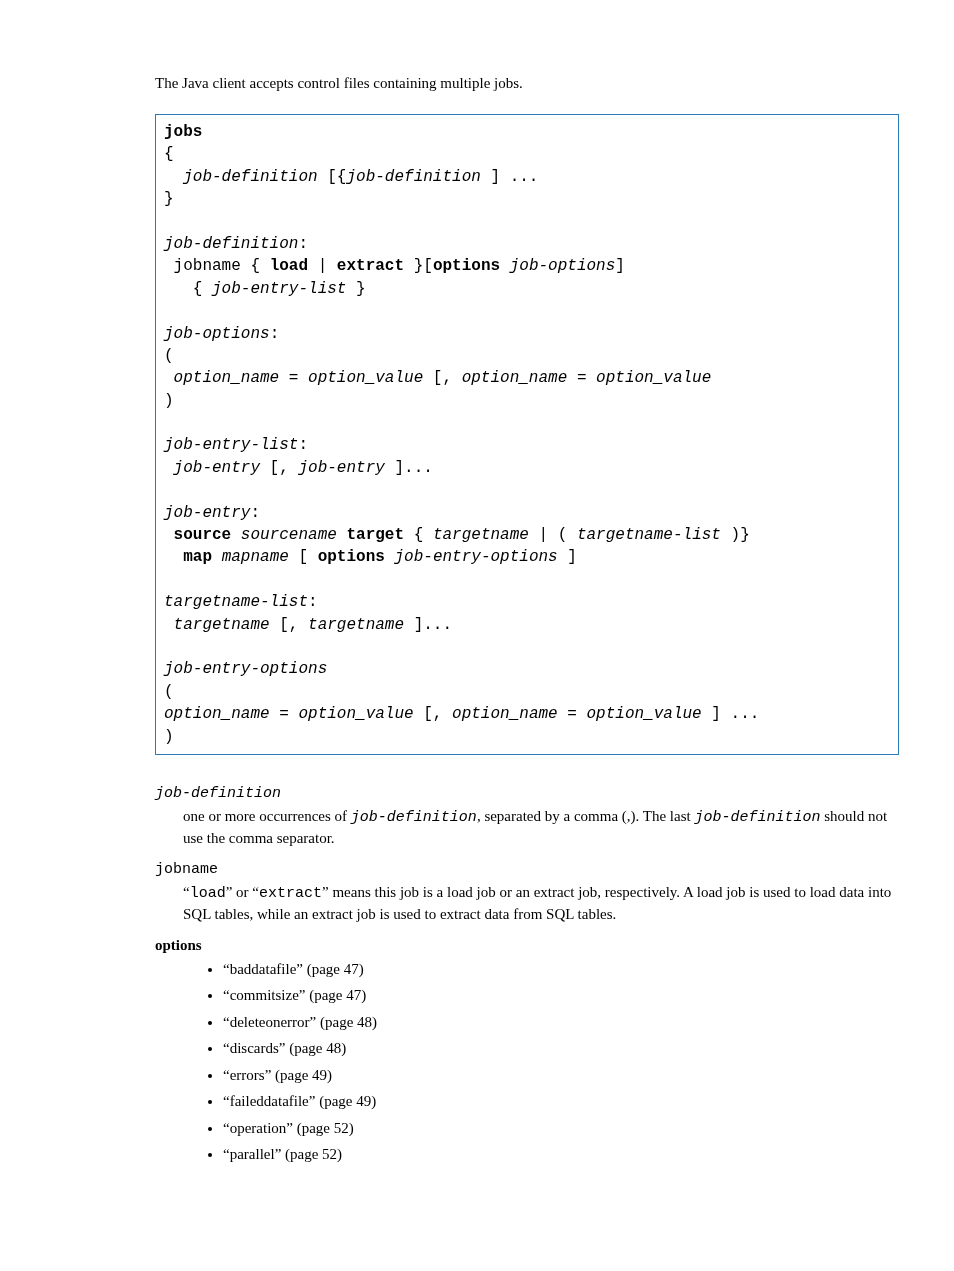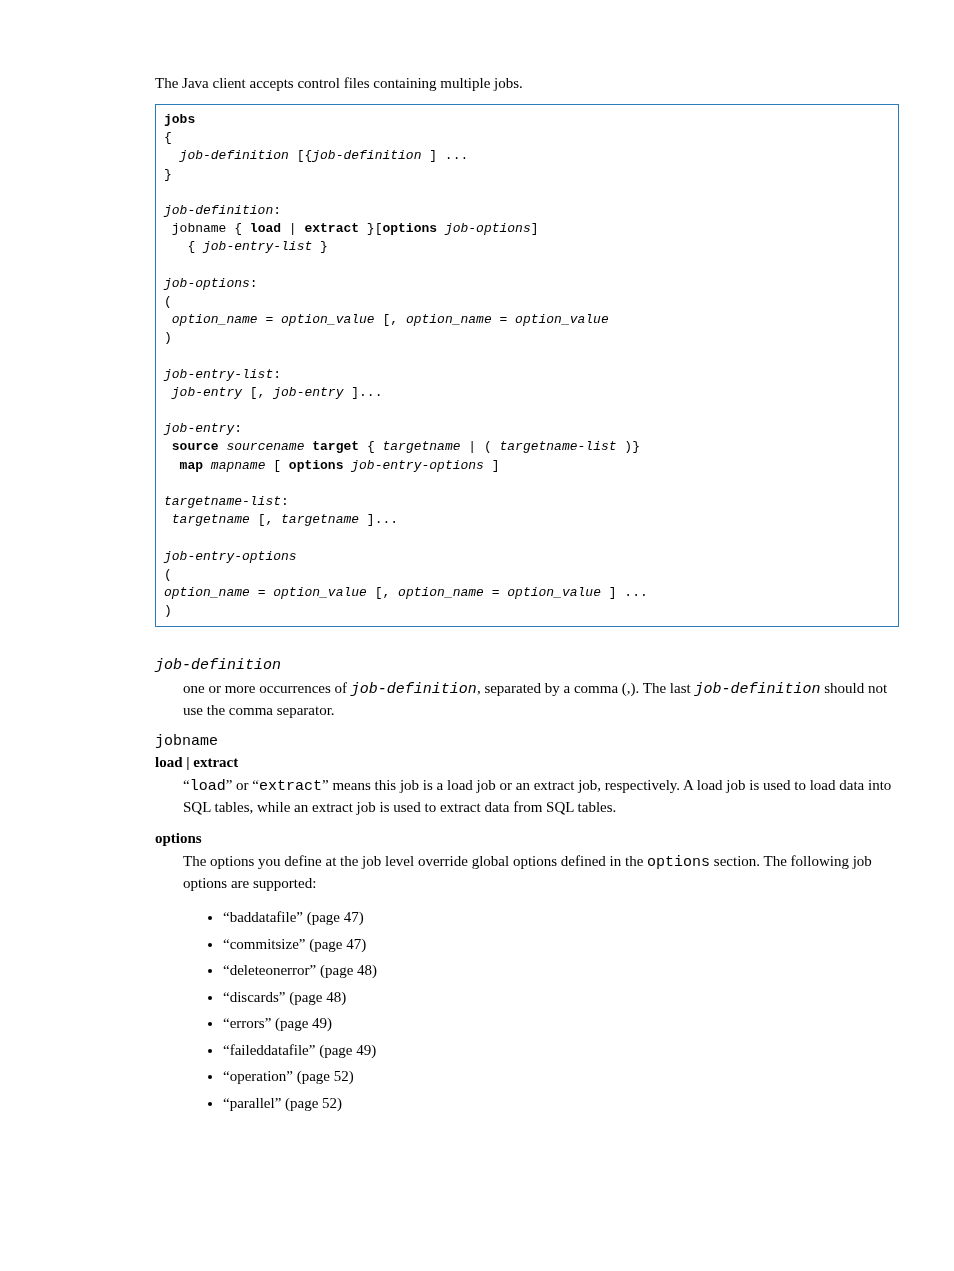--- a/index.html
+++ b/index.html
@@ -11,27 +11,27 @@
     background: #fff;
   }
   .page {
     width: 954px;
     min-height: 1271px;
     padding: 60px 55px 45px 155px;
     box-sizing: border-box;
     position: relative;
   }
   .intro {
-    margin-bottom: 12px;
+    margin-bottom: 22px;
   }
   .codebox {
     border: 1.5px solid #2b7bb9;
     padding: 6px 8px;
     font-family: 'Courier New', monospace;
-    font-size: 13px;
+    font-size: 16px;
     line-height: 1.4;
     white-space: pre;
     margin-bottom: 30px;
     overflow: hidden;
   }
   .codebox .b { font-weight: bold; font-style: normal; }
   .codebox .i { font-style: italic; }
   dl { margin: 0; }
   dt {
     margin: 0 0 4px 0;
@@ -105,28 +105,26 @@
 <span>)</span></div>
 
   <dl>
     <dt class="italic">job-definition</dt>
     <dd>
       <span>one or more occurrences of </span><span class="mono italic">job-definition</span><span>, separated by a comma (,). The last </span><span class="mono italic">job-definition</span><span> should not use the comma separator.</span>
     </dd>
 
     <dt class="mono">jobname</dt>
 
-    <dt class="bold">load | extract</dt>
     <dd>
       <span>“</span><span class="mono">load</span><span>” or “</span><span class="mono">extract</span><span>” means this job is a load job or an extract job, respectively. A load job is used to load data into SQL tables, while an extract job is used to extract data from SQL tables.</span>
     </dd>
 
     <dt class="bold">options</dt>
     <dd>
-      <p><span>The options you define at the job level override global options defined in the </span><span class="mono">options</span><span> section. The following job options are supported:</span></p>
       <ul class="bullets">
         <li>“baddatafile” (page 47)</li>
         <li>“commitsize” (page 47)</li>
         <li>“deleteonerror” (page 48)</li>
         <li>“discards” (page 48)</li>
         <li>“errors” (page 49)</li>
         <li>“faileddatafile” (page 49)</li>
         <li>“operation” (page 52)</li>
         <li>“parallel” (page 52)</li>
 

